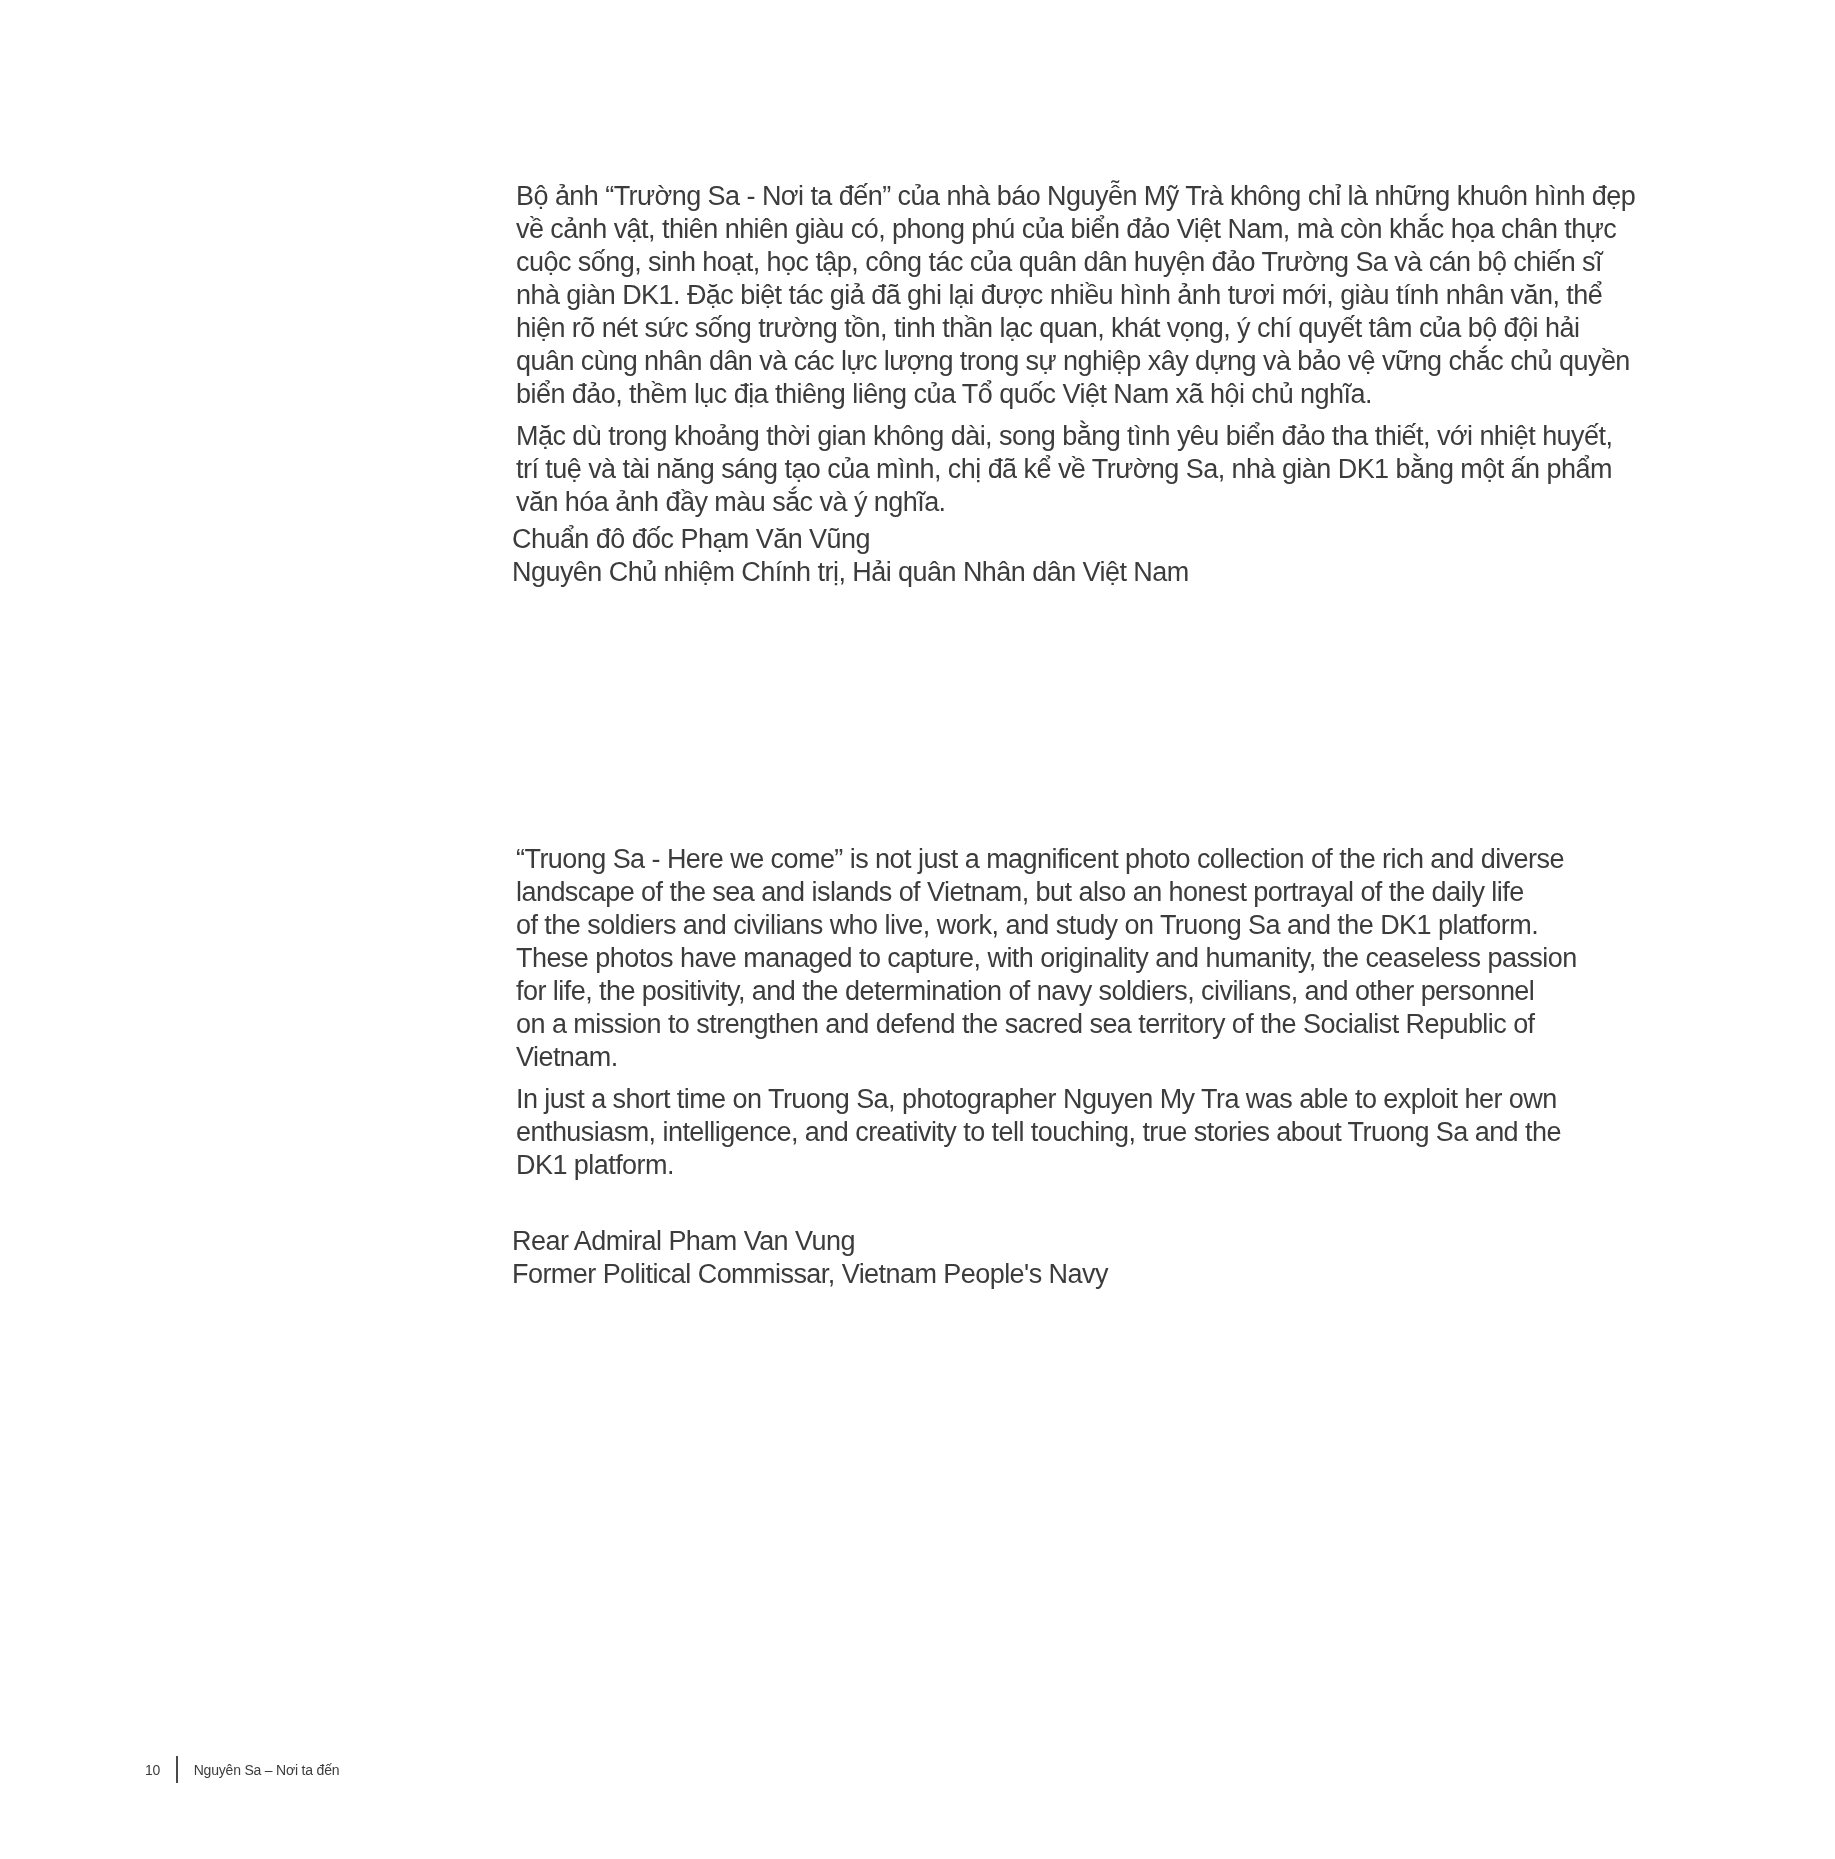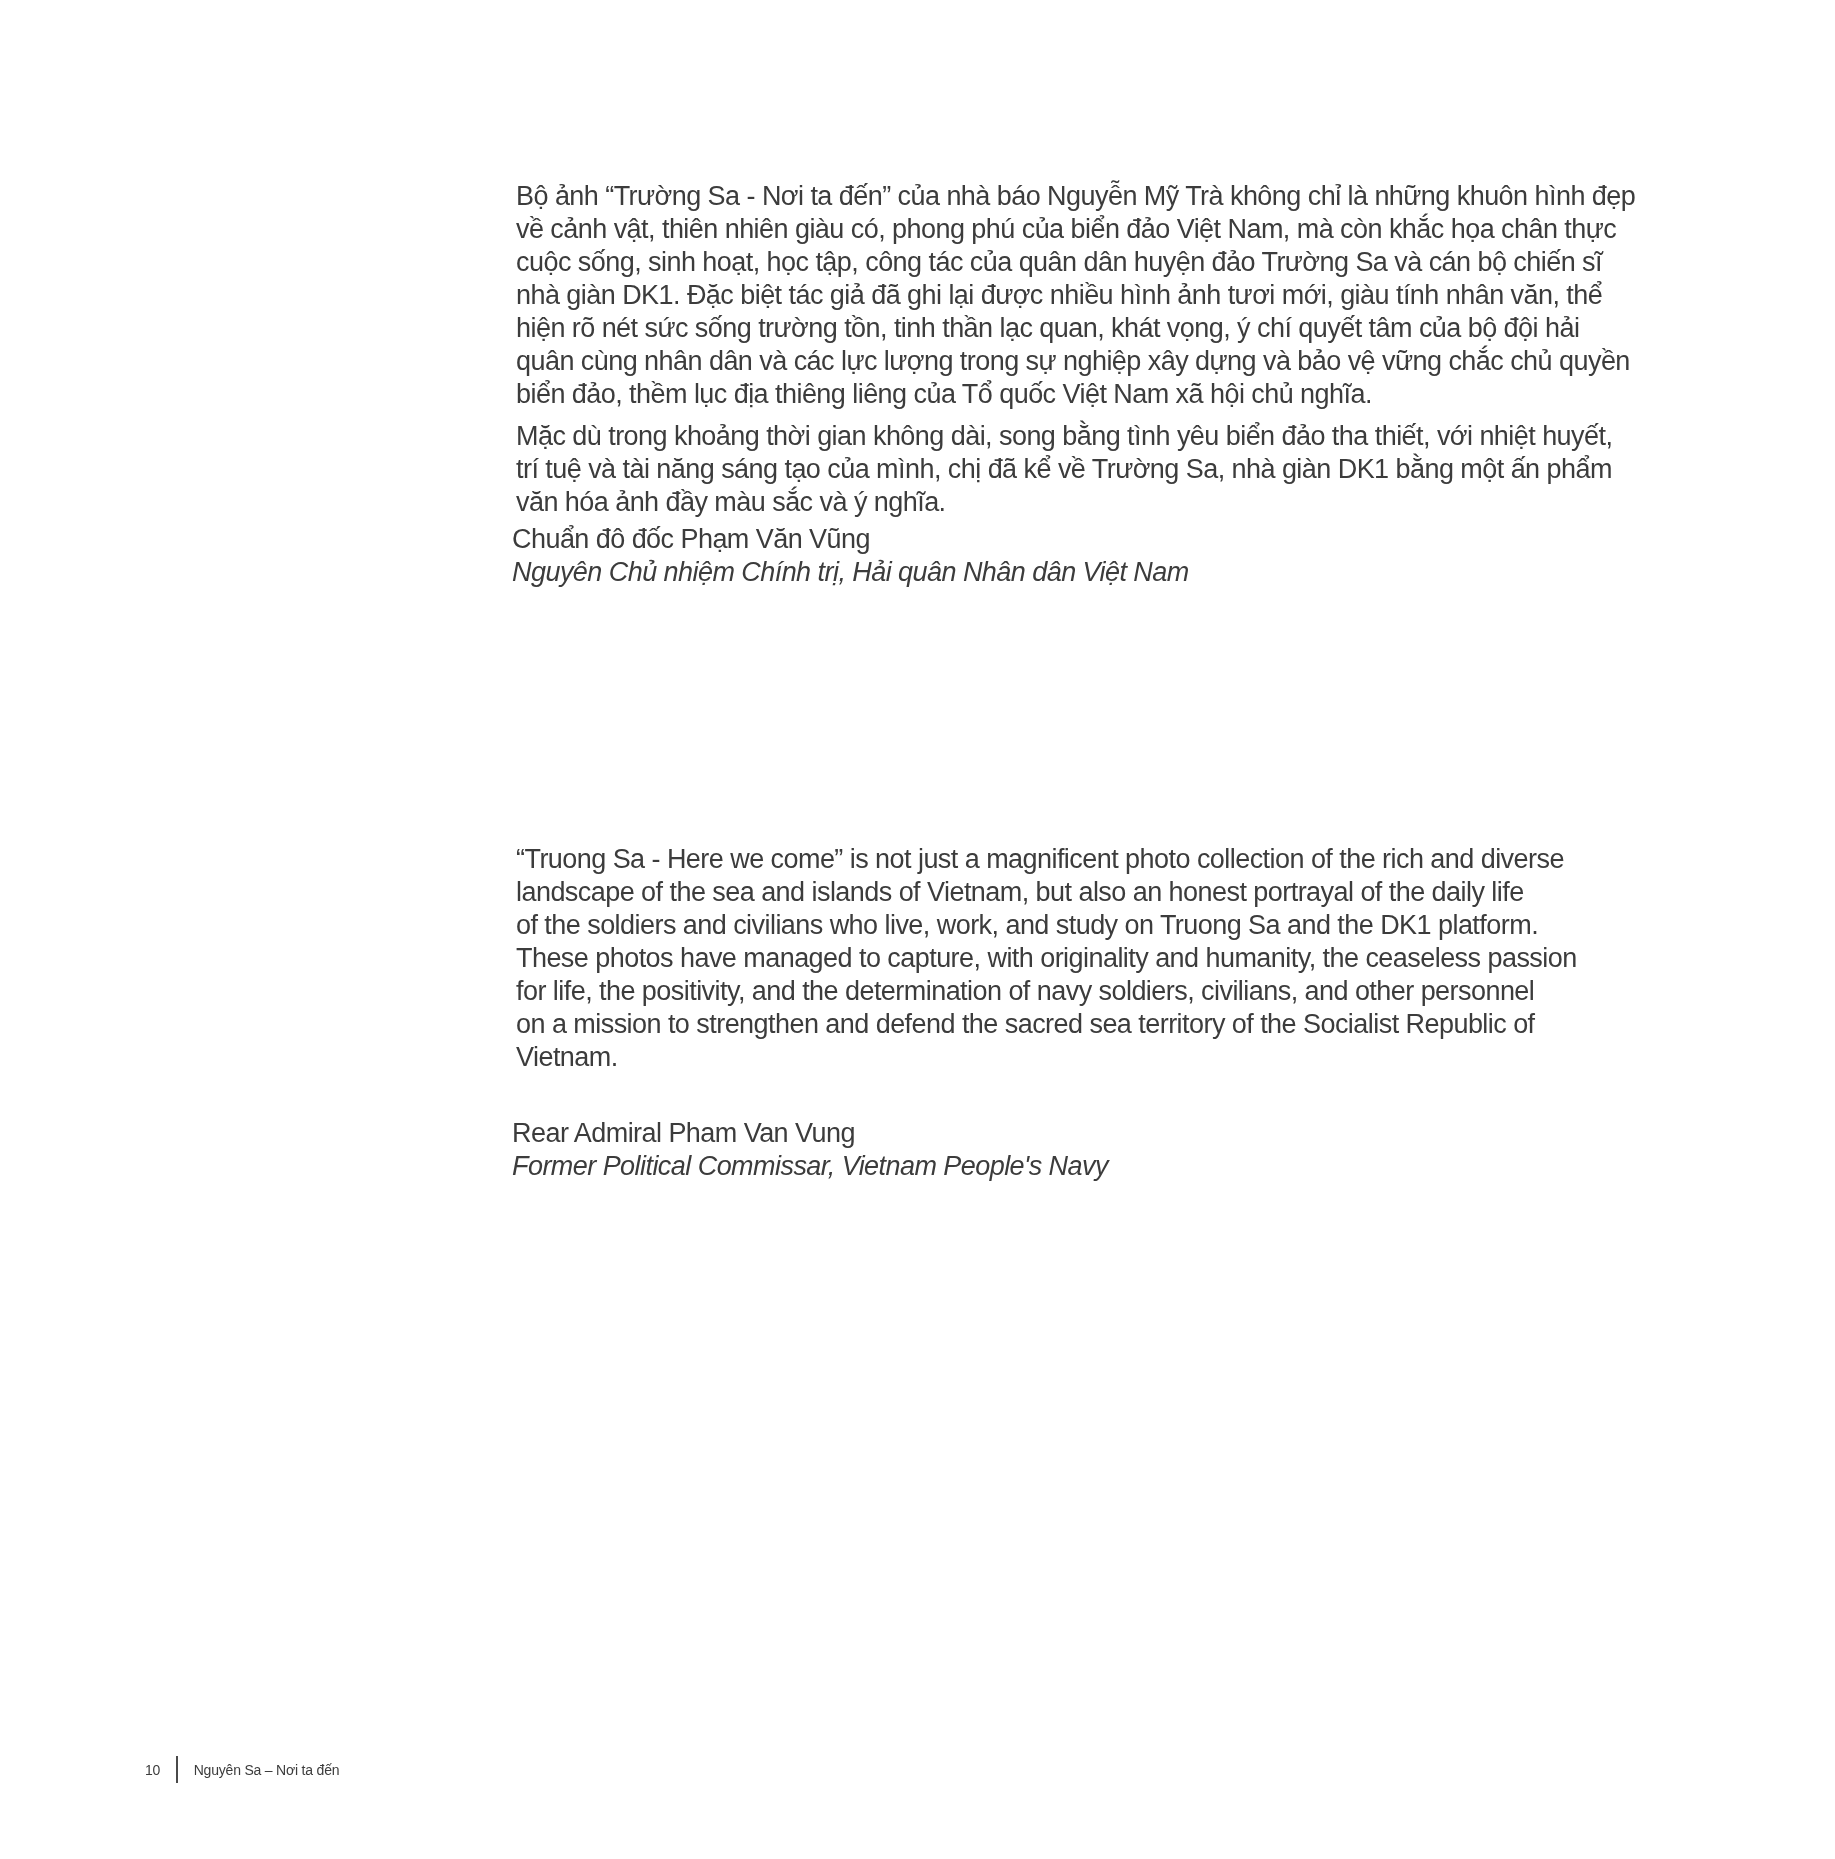--- a/index.html
+++ b/index.html
@@ -32,21 +32,20 @@
     margin-top: 9px;
   }
   .signature {
   }
   .sig-name {
     margin: 0;
     white-space: pre-line;
   }
   .sig-role {
     margin: 0;
-    font-style: italic;
     white-space: pre-line;
   }
   .english-section {
     margin-top: 254px;
   }
   .signature-en {
     margin-top: 43px;
   }
   .page-footer {
     position: absolute;
@@ -98,20 +97,23 @@
     </section>
 
     <section class="english-section">
       <p class="para">“Truong Sa - Here we come” is not just a magnificent photo collection of the rich and diverse
 landscape of the sea and islands of Vietnam, but also an honest portrayal of the daily life
 of the soldiers and civilians who live, work, and study on Truong Sa and the DK1 platform.
 These photos have managed to capture, with originality and humanity, the ceaseless passion
 for life, the positivity, and the determination of navy soldiers, civilians, and other personnel
 on a mission to strengthen and defend the sacred sea territory of the Socialist Republic of
 Vietnam.</p>
+      <p class="para">In just a short time on Truong Sa, photographer Nguyen My Tra was able to exploit her own
+enthusiasm, intelligence, and creativity to tell touching, true stories about Truong Sa and the
+DK1 platform.</p>
       <div class="signature signature-en">
         <p class="sig-name">Rear Admiral Pham Van Vung</p>
         <p class="sig-role">Former Political Commissar, Vietnam People's Navy</p>
       </div>
     </section>
 
   </main>
 
   <footer class="page-footer">
     <span class="footer-page-number">10</span>

